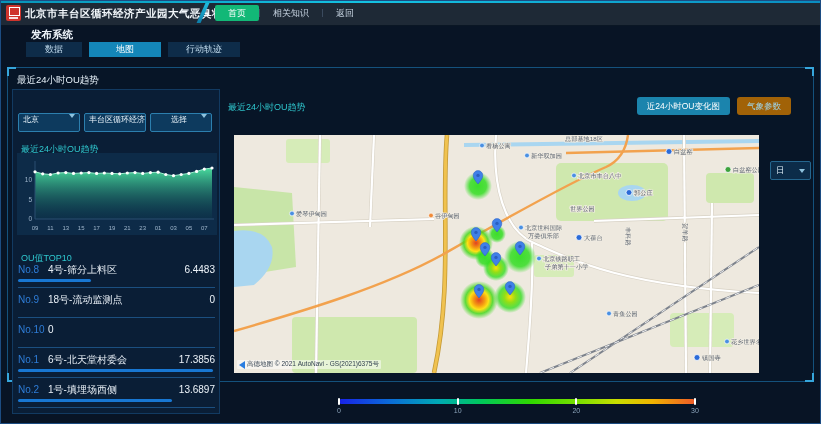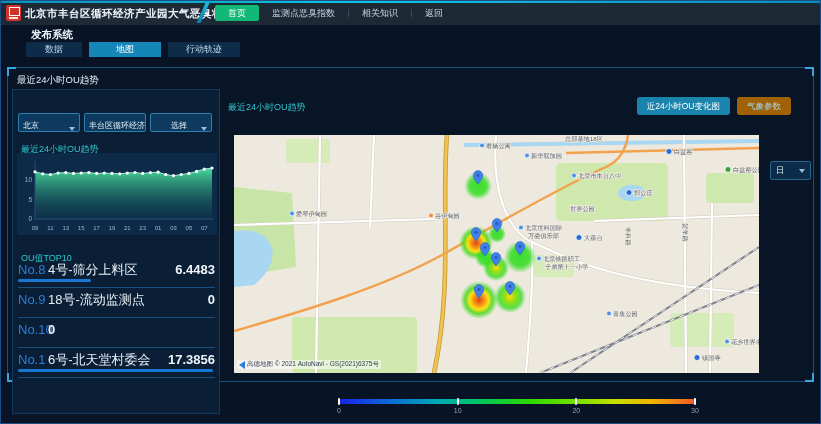--- a/index.html
+++ b/index.html
@@ -28,31 +28,31 @@
   .panel{position:absolute;left:6px;top:66px;width:807px;height:315px;border:1px solid #14517c;background:#071527;box-sizing:border-box;}
   .corner{position:absolute;width:7px;height:7px;border:0 solid #36a6dc;}
   .c-tl{left:-1px;top:-1px;border-left-width:2px;border-top-width:2px;}
   .c-tr{right:-1px;top:-1px;border-right-width:2px;border-top-width:2px;}
   .c-bl{left:-1px;bottom:-1px;border-left-width:2px;border-bottom-width:2px;}
   .c-br{right:-1px;bottom:-1px;border-right-width:2px;border-bottom-width:2px;}
   .panel-title{position:absolute;left:9px;top:6px;font-size:9.5px;color:#e8f2fa;}
   
   .aside{position:absolute;left:4px;top:21px;width:208px;height:325px;border:1px solid #123a61;background:#0a1e36;box-sizing:border-box;}
   .filter{position:absolute;top:23px;height:19px;width:62px;background:#0d3a5e;border:1px solid #2c7fae;border-radius:2px;
-          display:flex;align-items:flex-end;justify-content:space-between;padding:0 4px;font-size:8px;color:#eaf4fb;box-sizing:border-box;cursor:pointer;white-space:nowrap;overflow:hidden;}
+          display:flex;align-items:flex-start;justify-content:space-between;padding:0 4px;font-size:8px;color:#eaf4fb;box-sizing:border-box;cursor:pointer;white-space:nowrap;overflow:hidden;}
   .chev{width:0;height:0;border-left:3.5px solid transparent;border-right:3.5px solid transparent;border-top:4px solid #8fc3de;flex:none;margin-left:2px;}
   .chart-title{position:absolute;left:8px;top:53px;font-size:9px;color:#2fc8cf;}
   .chart-box{position:absolute;left:4px;top:63px;width:200px;height:82px;background:#0d2b48;}
   .top-title{position:absolute;left:8px;top:162px;font-size:9px;color:#2fc8cf;}
   .top-list{position:absolute;left:5px;top:173px;width:197px;}
   .row{position:relative;height:30px;}
-  .row-line1{display:flex;font-size:13px;height:13px;align-items:center;}
+  .row-line1{display:flex;font-size:10px;height:13px;align-items:center;}
   .rank{color:#2e7cd6;width:30px;flex:none;}
   .name{color:#e8eff6;flex:1;white-space:nowrap;overflow:hidden;}
-  .val{color:#eef4fa;font-weight:bold;}
+  .val{color:#eef4fa;}
   .bar{position:absolute;left:0;top:16px;height:3px;background:#1877d2;border-radius:2px;}
   .divider{position:absolute;left:0;top:24px;width:100%;height:1px;background:#1b4f80;}
   
   .map-title{position:absolute;left:220px;top:33px;font-size:9px;color:#2fc8cf;}
   .map-btns{position:absolute;right:22px;top:29px;display:flex;gap:7px;}
   .map-btn{height:18px;line-height:18px;padding:0 10px;font-size:8.5px;border-radius:3px;background:#a16207;color:#9fd4e8;cursor:pointer;}
   .map-btn.active{background:#1b84ad;color:#fff;}
   .map{position:absolute;left:226px;top:67px;width:525px;height:238px;background:#eee9df;overflow:hidden;}
   .attribution{position:absolute;left:3px;bottom:4px;font-size:6.5px;color:#2f3e4e;display:flex;align-items:center;gap:2px;
                background:rgba(255,255,255,.5);padding:0 2px;border-radius:1px;white-space:nowrap;}
@@ -71,21 +71,20 @@
 
 <div class="app">
 
   <div class="topbar">
     <div class="topline"></div>
     <div class="logo-icon"></div>
     <div class="app-title">北京市丰台区循环经济产业园大气恶臭状况实时</div>
     <div class="slant"></div>
     <nav class="nav" id="nav">
         <div class="nav-item active">首页</div>
-        <div class="nav-item">监测点恶臭指数</div>
         <span class="nav-sep"></span>
         <div class="nav-item">相关知识</div>
         <span class="nav-sep"></span>
         <div class="nav-item">返回</div>
       </nav>
   </div>
 
   <div class="pub-label">发布系统</div>
   <div class="tabs" id="tabs">
       <div class="tab">数据</div>
@@ -193,20 +192,29 @@
             </div>
             <div class="divider"></div>
           </div>
           <div class="row">
             <div class="row-line1">
               <span class="rank">No.1</span>
               <span class="name">6号-北天堂村委会</span>
               <span class="val">17.3856</span>
             </div>
             <div class="bar" style="width: 99%;"></div>
+            <div class="divider"></div>
+          </div>
+          <div class="row">
+            <div class="row-line1">
+              <span class="rank">No.2</span>
+              <span class="name">1号-填埋场西侧</span>
+              <span class="val">13.6897</span>
+            </div>
+            <div class="bar" style="width: 78%;"></div>
             <div class="divider"></div>
           </div>
         </div>
     </aside>
 
     <div class="map-title">最近24小时OU趋势</div>
     <div class="map-btns" id="mapButtons">
         <div class="map-btn active">近24小时OU变化图</div>
         <div class="map-btn">气象参数</div>
       </div>

